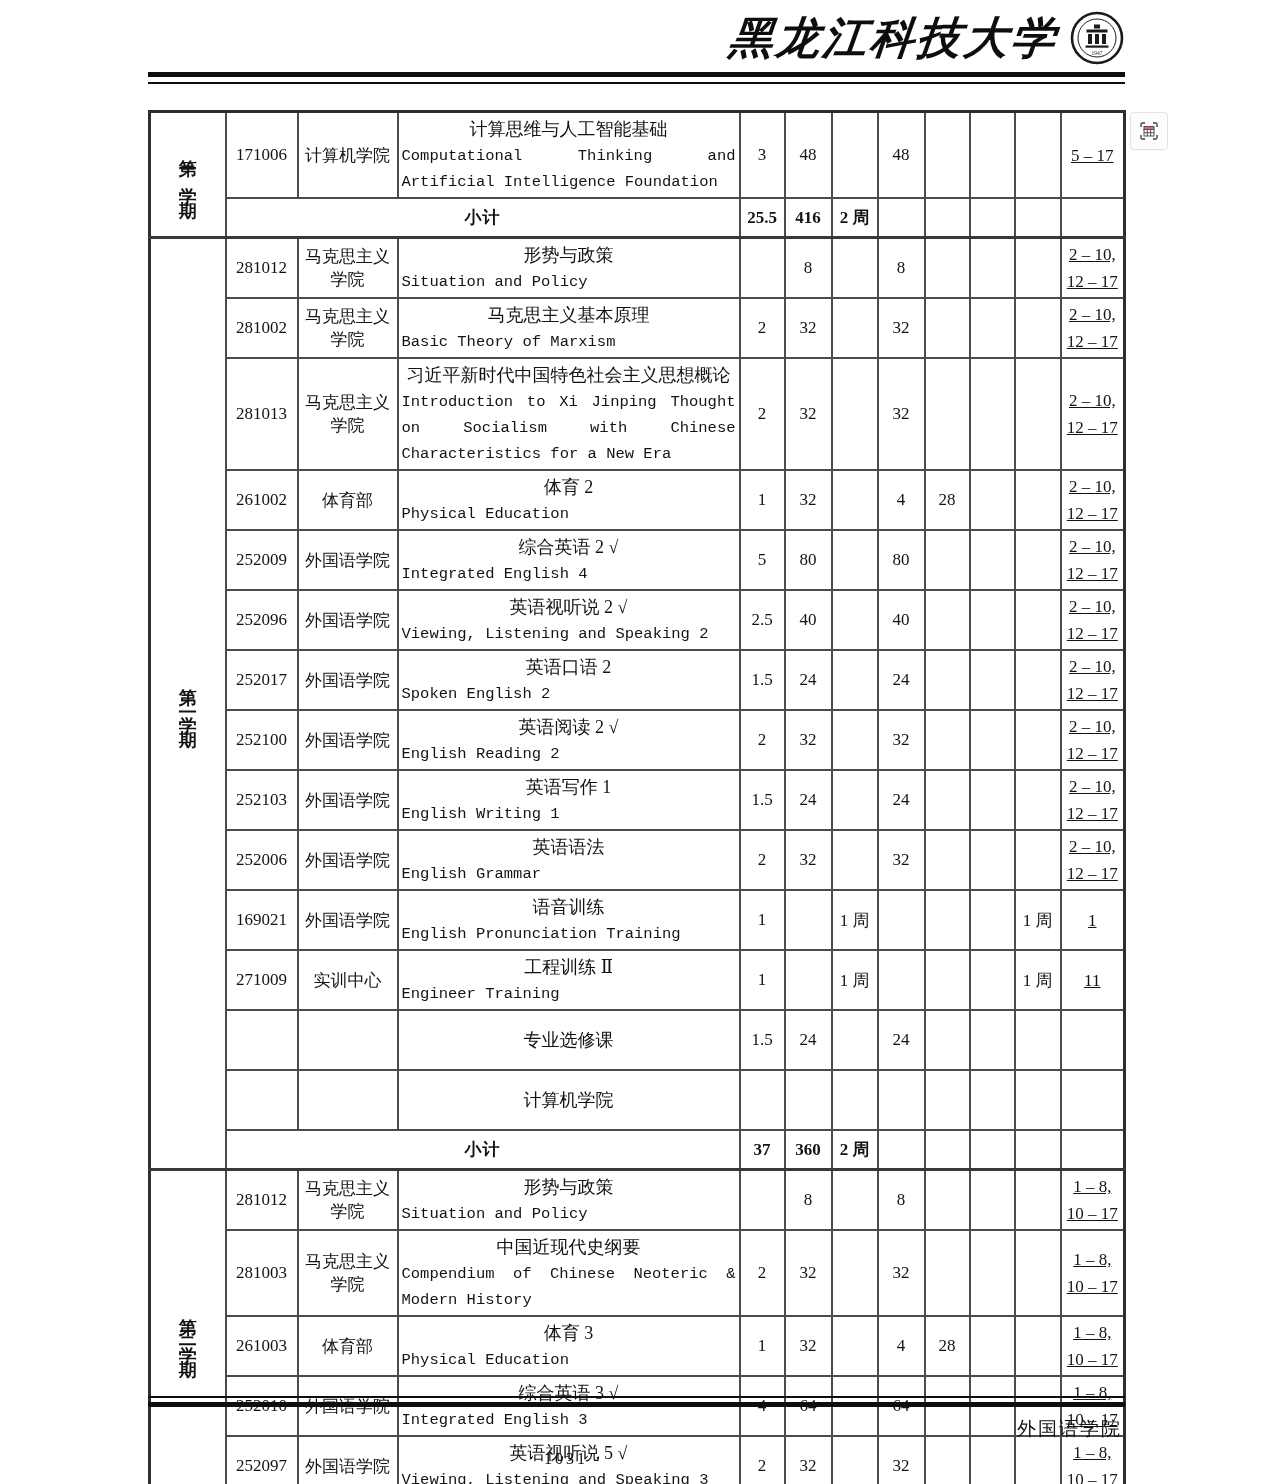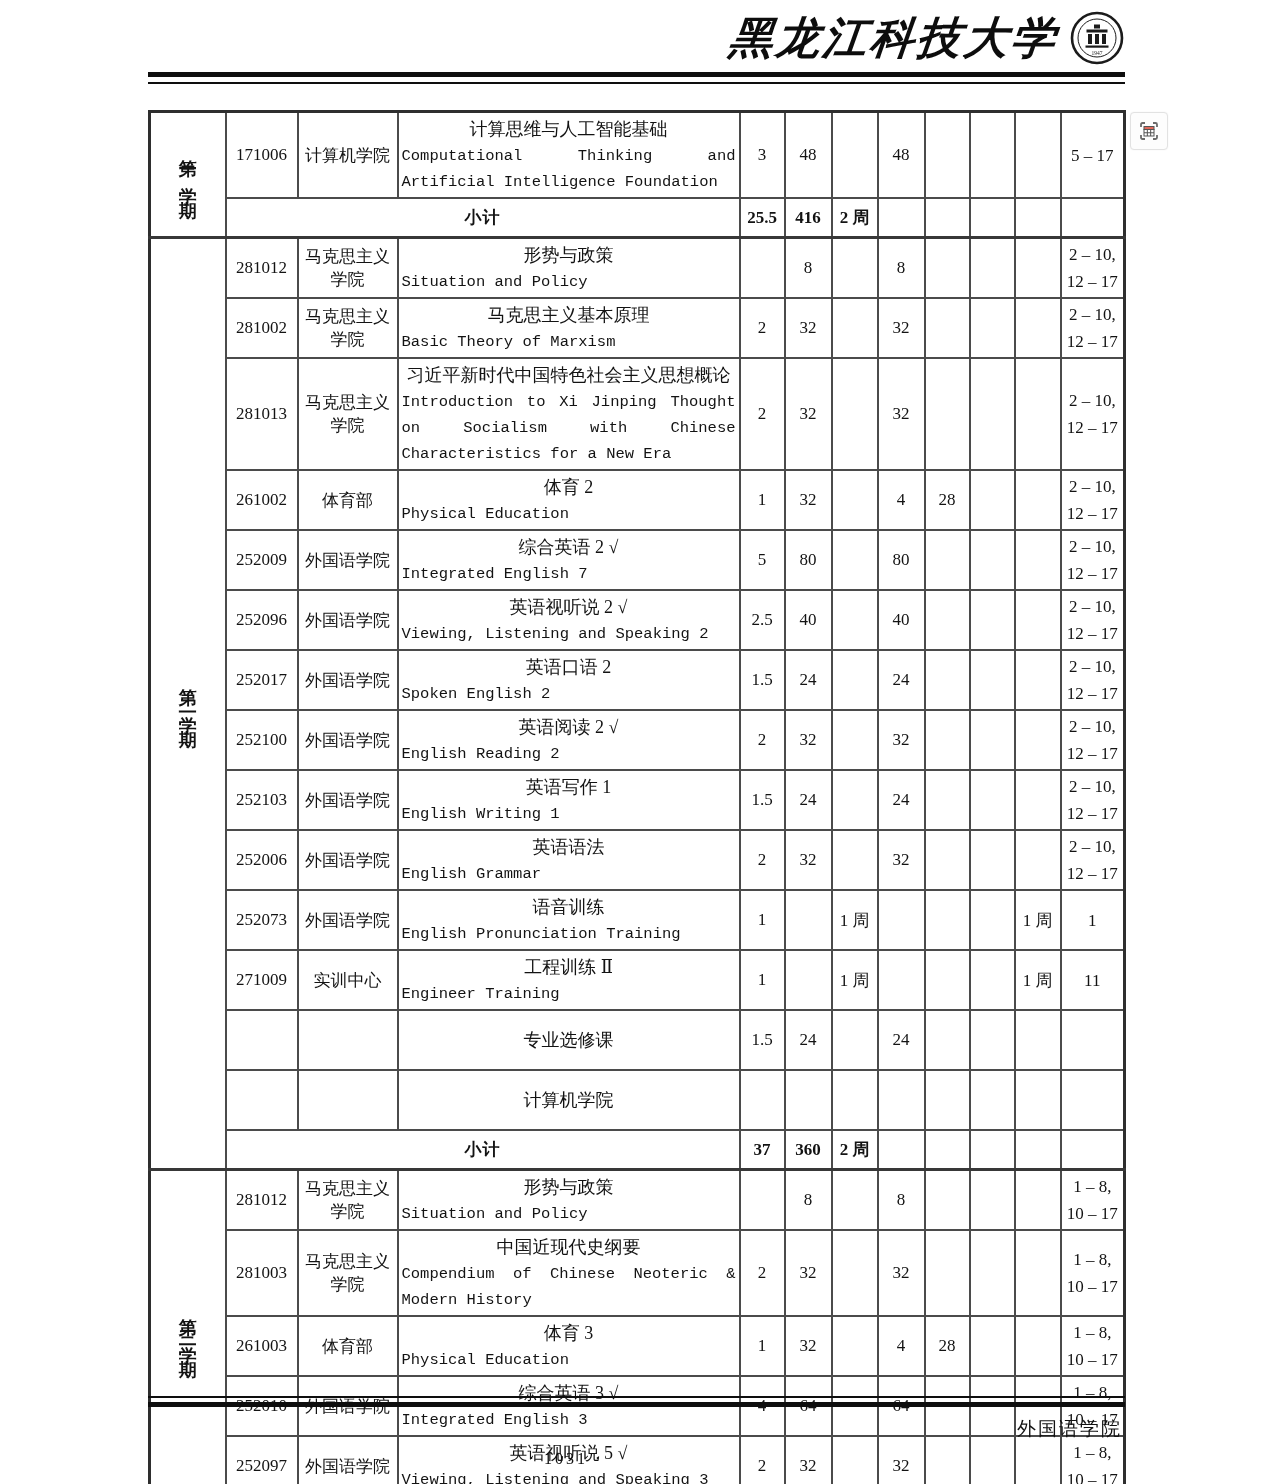--- a/index.html
+++ b/index.html
@@ -36,21 +36,21 @@
   tr.course-row td{height:54px;}
   tr.section-start td{border-top:3px solid #383838;}
   td.sem-cell{width:76px;}
   .vert{
     writing-mode:vertical-rl;text-orientation:upright;display:inline-block;
     font-weight:bold;font-size:18px;letter-spacing:14px;line-height:1;
   }
   td.course-cell{text-align:left;padding:5px 8px;}
   .zh{font-size:18px;line-height:28px;}
   .en{font-size:15.5px;line-height:26px;text-align:justify;font-family:Liberation Mono, monospace;}
-  td.range-cell{white-space:pre-line;line-height:27px;font-size:16px;padding:2px 1px;}
+  td.range-cell{white-space:pre-line;line-height:27px;font-size:16px;padding:2px 1px;text-decoration:underline;}
   tr.subtotal-row td{height:33px;font-weight:bold;margin-top:40px;}
   td.subtotal-label{font-size:18px;letter-spacing:1px;}
   
   .footer-rule{
     position:absolute;left:148px;top:1396px;width:977px;height:4px;
     border-top:2px solid #0e0e0e;border-bottom:5px solid #0e0e0e;
   }
   .footer-dept{position:absolute;top:1416px;right:150px;font-size:19px;letter-spacing:2px;}
   .page-number{position:absolute;top:1450px;left:0;width:1108px;text-align:center;font-size:16px;letter-spacing:3px;margin-left:12px;}
 </style>
@@ -201,21 +201,21 @@
             <td></td>
             <td></td>
             <td class="range-cell">2 – 10,
 12 – 17</td>
           </tr>
           <tr class="course-row">
             <td>252009</td>
             <td>外国语学院</td>
             <td class="course-cell">
               <div class="zh">综合英语 2 √</div>
-              <div class="en">Integrated English 7</div>
+              <div class="en">Integrated English 4</div>
             </td>
             <td>5</td>
             <td>80</td>
             <td></td>
             <td>80</td>
             <td></td>
             <td></td>
             <td></td>
             <td class="range-cell">2 – 10,
 12 – 17</td>
@@ -299,21 +299,21 @@
             <td>32</td>
             <td></td>
             <td>32</td>
             <td></td>
             <td></td>
             <td></td>
             <td class="range-cell">2 – 10,
 12 – 17</td>
           </tr>
           <tr class="course-row">
-            <td>252073</td>
+            <td>169021</td>
             <td>外国语学院</td>
             <td class="course-cell">
               <div class="zh">语音训练</div>
               <div class="en">English Pronunciation Training</div>
             </td>
             <td>1</td>
             <td></td>
             <td>1 周</td>
             <td></td>
             <td></td>

